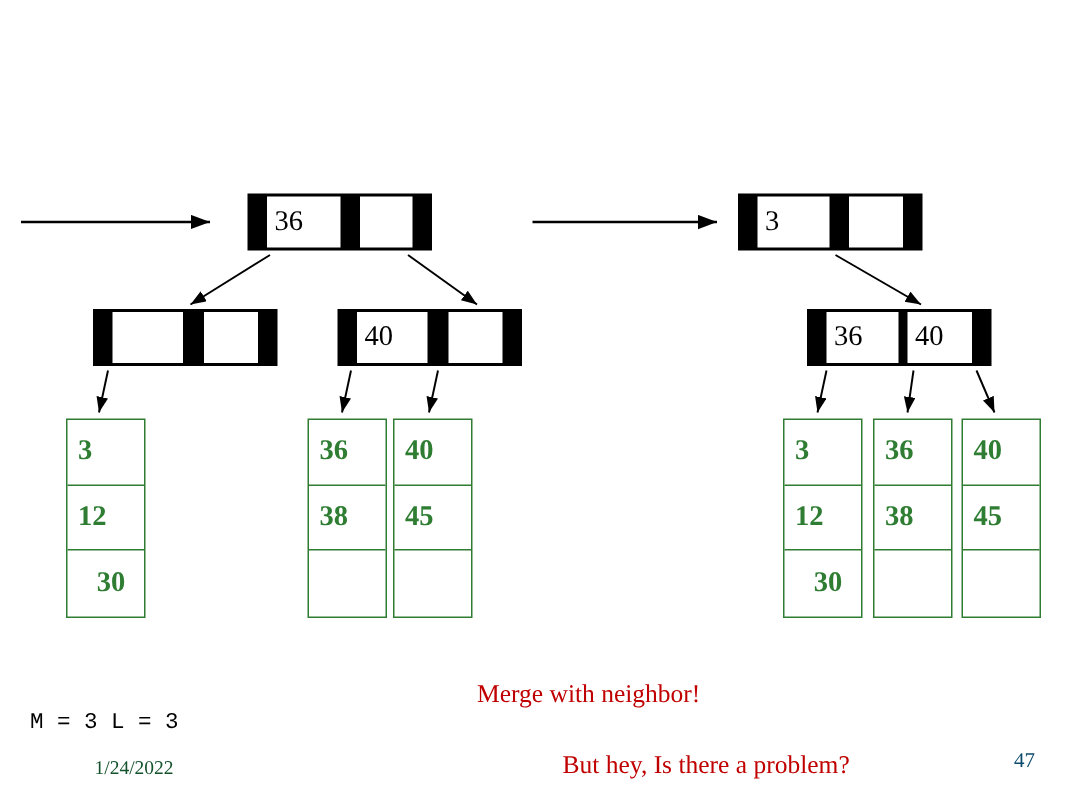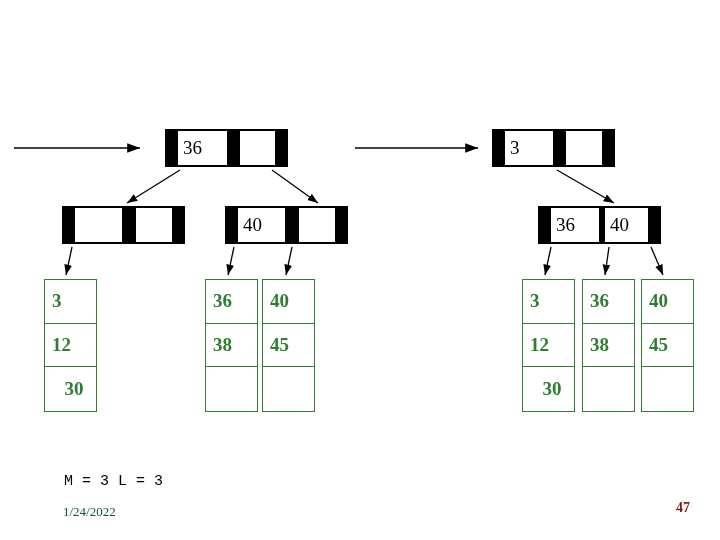--- a/index.html
+++ b/index.html
@@ -86,22 +86,21 @@
     position: absolute;
     font-family: "Liberation Serif", serif;
     font-size: 13px;
     color: #14532d;
     white-space: nowrap;
   }
   .page-number {
     position: absolute;
     font-family: "Liberation Serif", serif;
     font-size: 14px;
-    color: #7f1d1d;
-    font-weight: bold;
+    color: #0c4a6e;
   }
 </style>
 </head>
 <body>
 
 <div id="stage">
 
   <div class="node" style="left:165px; top:129px; width:123px; height:38px;"></div>
   <div class="cellbox" style="left:178px; top:131px; width:49px; height:34px;">
     <span>36</span>
@@ -225,21 +224,23 @@
     <line x1="234" y1="247" x2="228" y2="275" stroke="#000000" stroke-width="1.3" marker-end="url(#ah)"></line>
     <line x1="292" y1="247" x2="286" y2="275" stroke="#000000" stroke-width="1.3" marker-end="url(#ah)"></line>
 
     <line x1="557" y1="170" x2="614" y2="203" stroke="#000000" stroke-width="1.3" marker-end="url(#ah)"></line>
 
     <line x1="551" y1="247" x2="545" y2="275" stroke="#000000" stroke-width="1.3" marker-end="url(#ah)"></line>
     <line x1="609" y1="247" x2="605" y2="275" stroke="#000000" stroke-width="1.3" marker-end="url(#ah)"></line>
     <line x1="651" y1="247" x2="663" y2="275" stroke="#000000" stroke-width="1.3" marker-end="url(#ah)"></line>
   </svg>
 
-  <div class="mono-label" style="left:20px; top:473px;margin-left:44px;">M  =  3   L  =  3</div>
+  <div class="mono-label" style="left:20px; top:473px;">M  =  3   L  =  3</div>
 
   <div class="date-label" style="left:63px; top:504px;">1/24/2022</div>
 
-
+  <div class="caption" style="left:318px; top:453px;">Merge with neighbor!</div>
+
+  <div class="caption" style="left:375px; top:500px;">But hey, Is there a problem?</div>
 
   <div class="page-number" style="left:676px; top:500px;">47</div>
 
 </div>
 
 </body></html>

